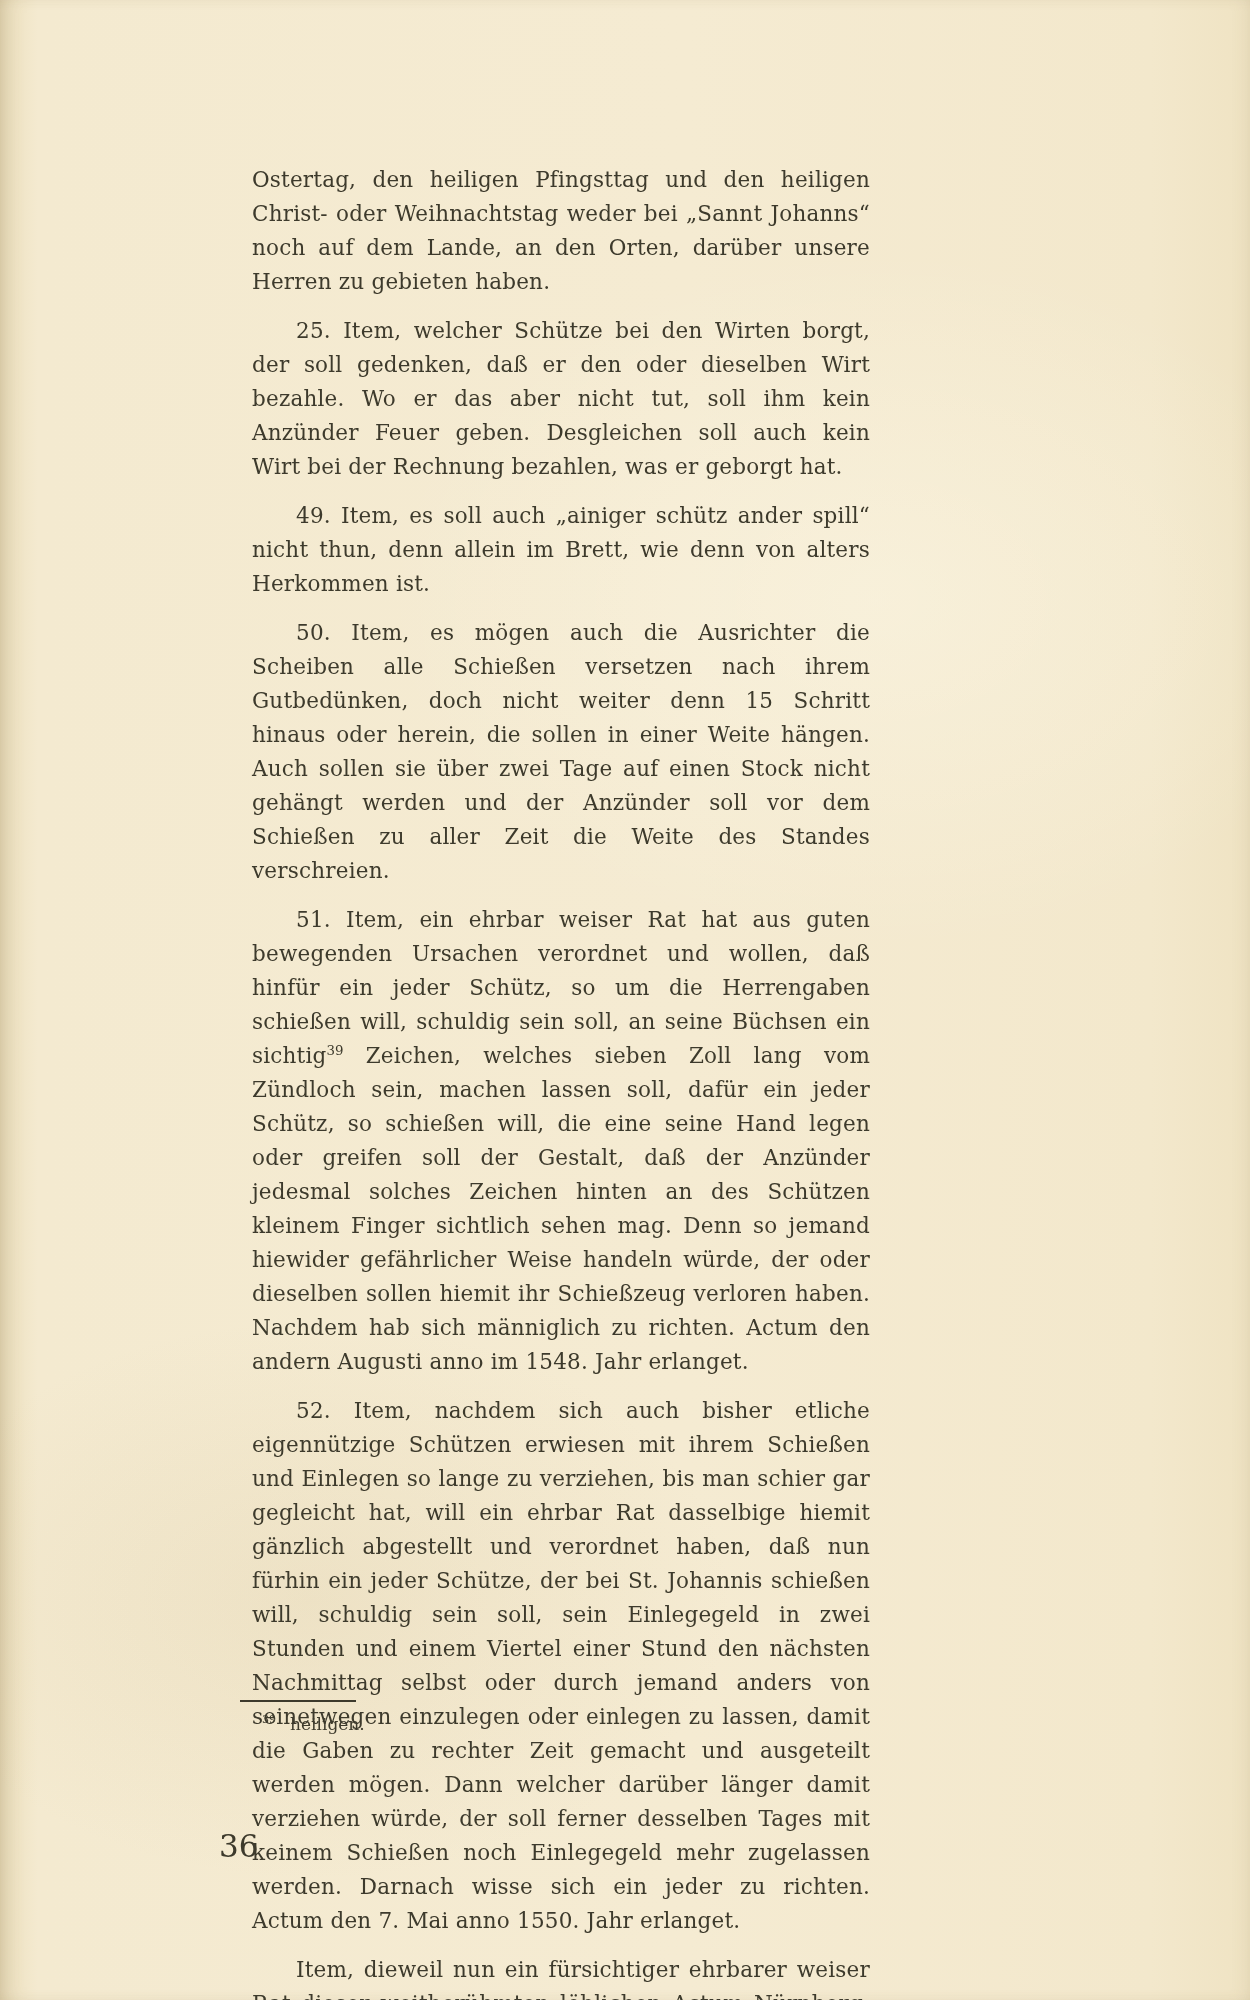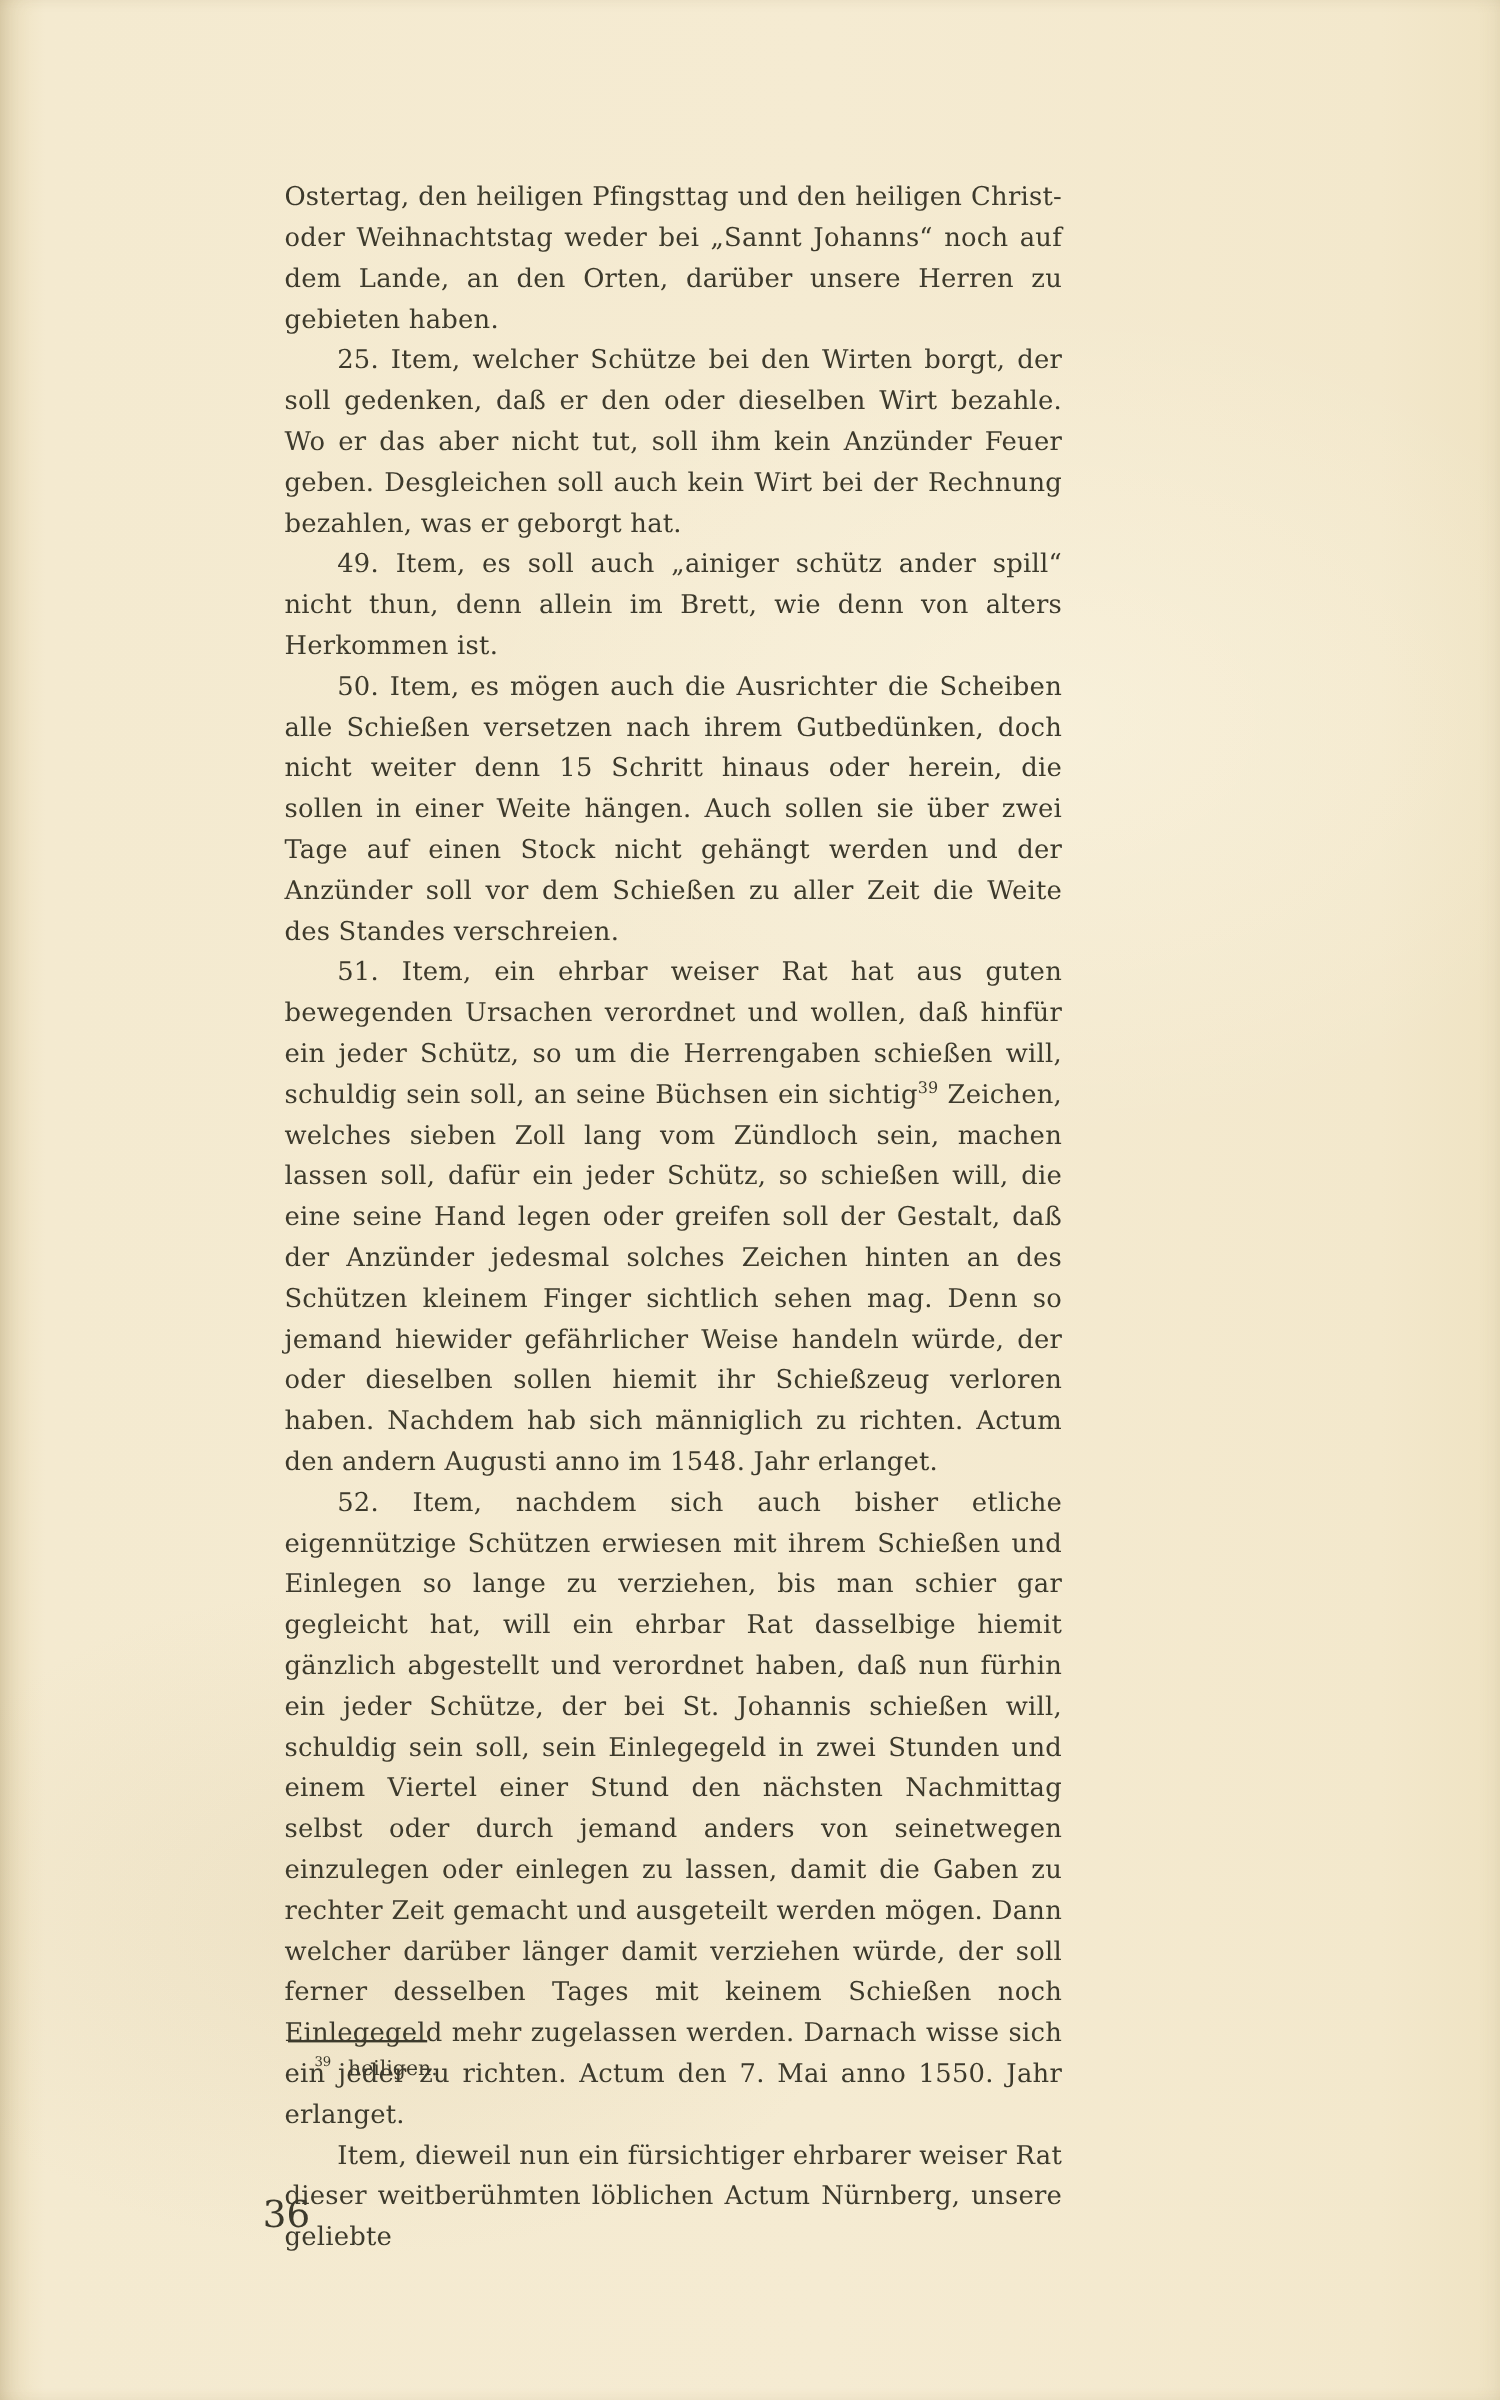--- a/index.html
+++ b/index.html
@@ -29,21 +29,21 @@
     position: absolute;
     left: 237px;
     top: 148px;
     width: 648px;
     font-size: 21.5px;
     line-height: 34px;
     text-align: justify;
     letter-spacing: 0.2px;
   }
   p.para {
-    margin: 0;
+    margin: 15px;
     padding: 0;
   }
   p.para.indent {
     text-indent: 44px;
   }
   sup.fnref {
     font-size: 0.62em;
     line-height: 0;
     vertical-align: super;
     letter-spacing: 0;

